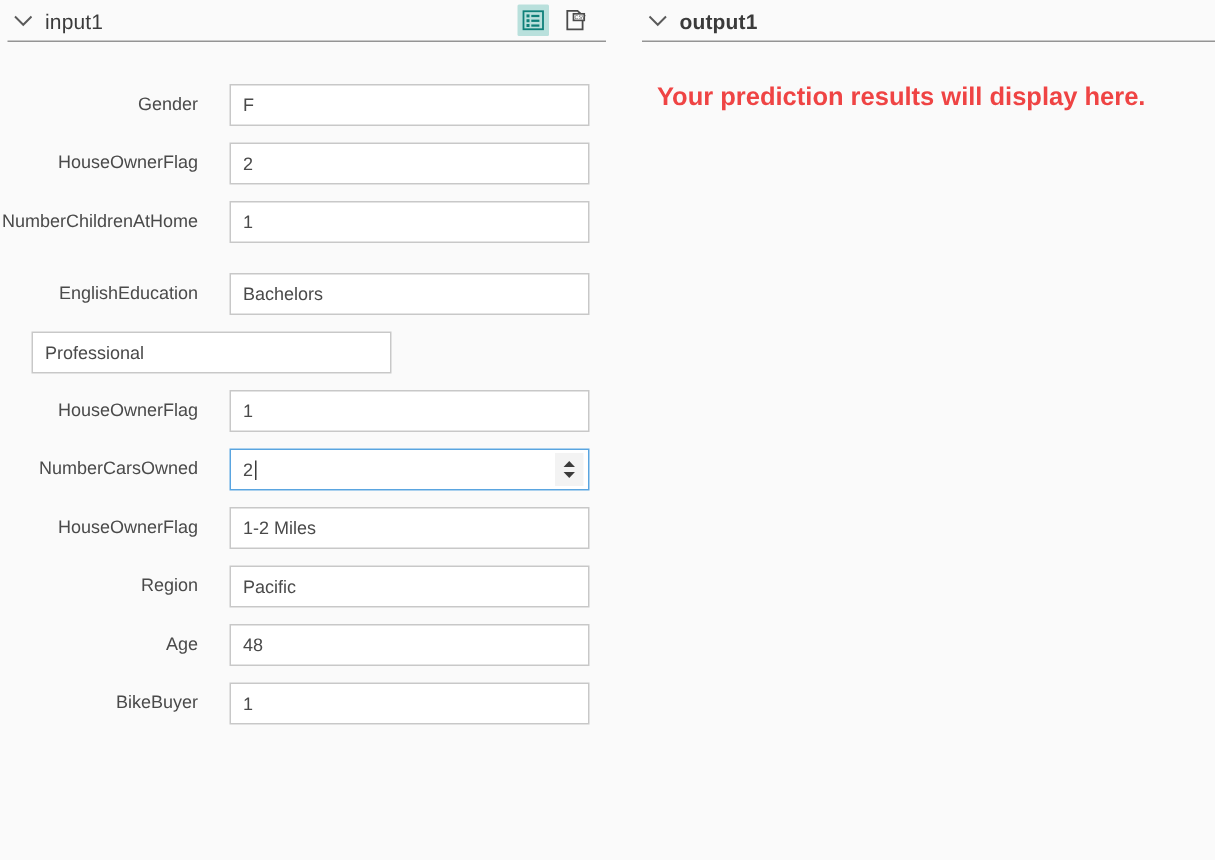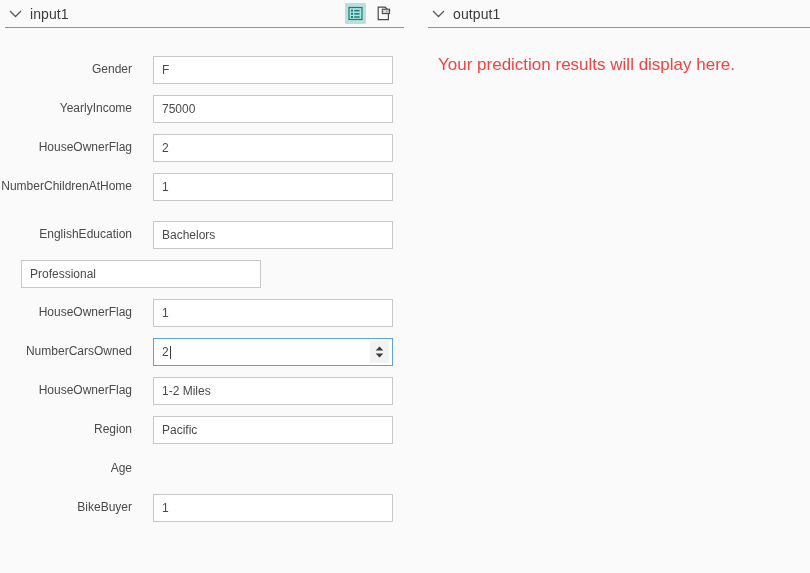--- a/index.html
+++ b/index.html
@@ -26,21 +26,21 @@
     flex-direction: row;
   }
 
   .panel {
     position: relative;
     height: 573px;
     background: #fafafa;
     box-sizing: border-box;
   }
   .panel-input  { width: 410px; }
-  .panel-output { width: 400px; }
+  .panel-output { width: 400px; font-weight: bold; }
 
   
   .panel-header {
     position: relative;
     height: 28px;
     display: flex;
     align-items: center;
     padding: 0 8px 0 6px;
     border-bottom: 1px solid #949494;
     box-sizing: border-box;
@@ -225,26 +225,20 @@
 
     <div class="form">
 
         <div class="form-row">
           <div class="label">Gender</div>
           <div class="field-wrap">
             <input type="text" class="txtbox" value="F" style="">
           </div>
         </div>
         <div class="form-row">
-          <div class="label">YearlyIncome</div>
-          <div class="field-wrap">
-            <input type="text" class="txtbox" value="75000" style="">
-          </div>
-        </div>
-        <div class="form-row">
           <div class="label">HouseOwnerFlag</div>
           <div class="field-wrap">
             <input type="text" class="txtbox" value="2" style="">
           </div>
         </div>
         <div class="form-row tall">
           <div class="label">NumberChildrenAtHome</div>
           <div class="field-wrap">
             <input type="text" class="txtbox" value="1" style="">
           </div>
@@ -290,20 +284,23 @@
           </div>
         </div>
         <div class="form-row">
           <div class="label">Region</div>
           <div class="field-wrap">
             <input type="text" class="txtbox" value="Pacific" style="">
           </div>
         </div>
         <div class="form-row">
           <div class="label">Age</div>
+          <div class="field-wrap">
+            <input type="text" class="txtbox" value="48" style="">
+          </div>
         </div>
         <div class="form-row">
           <div class="label">BikeBuyer</div>
           <div class="field-wrap">
             <input type="text" class="txtbox" value="1" style="">
           </div>
         </div>
       </div>
   </section>
 

